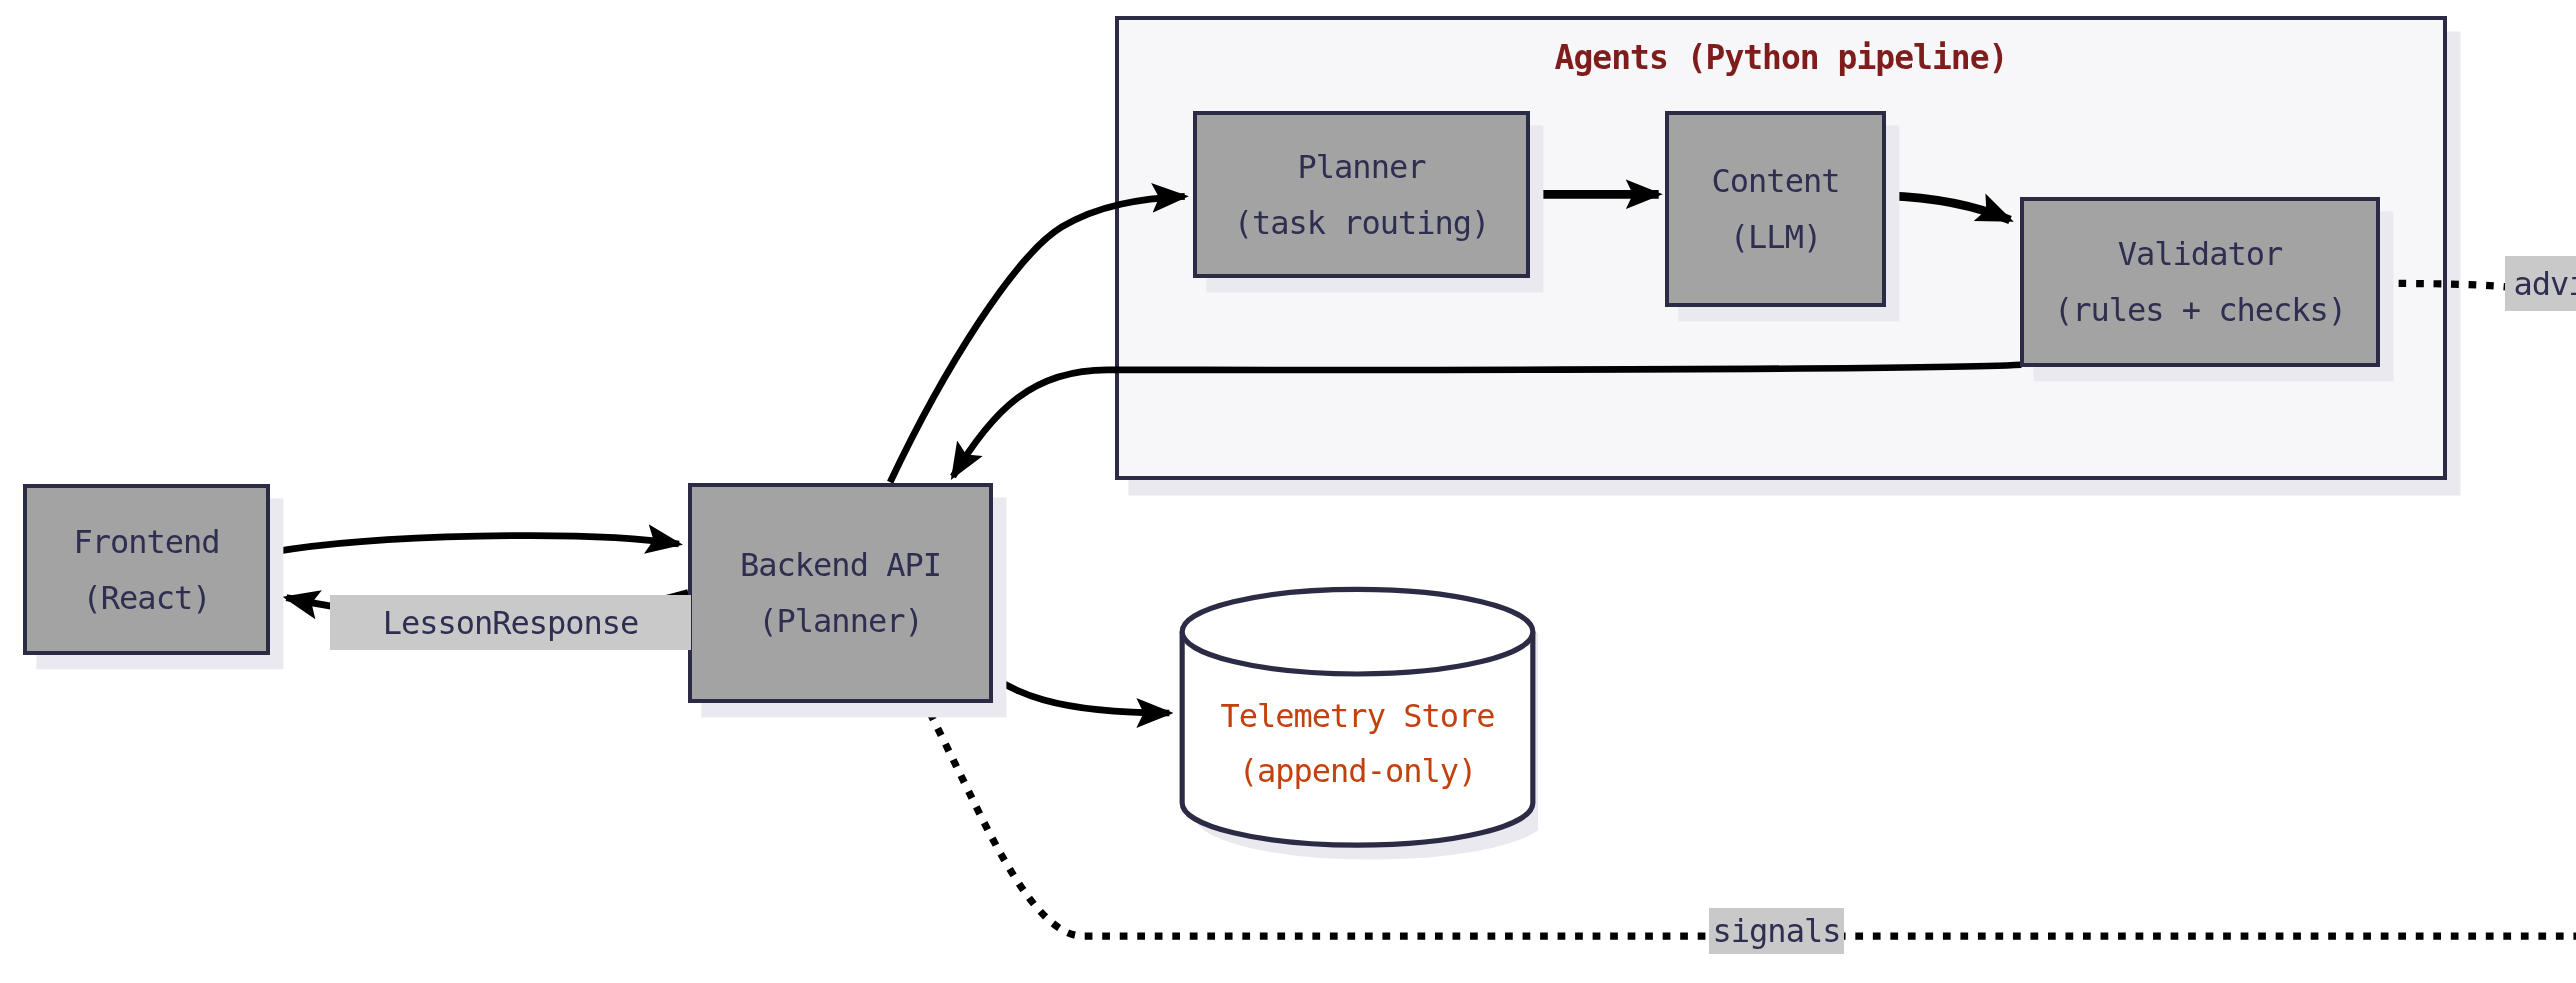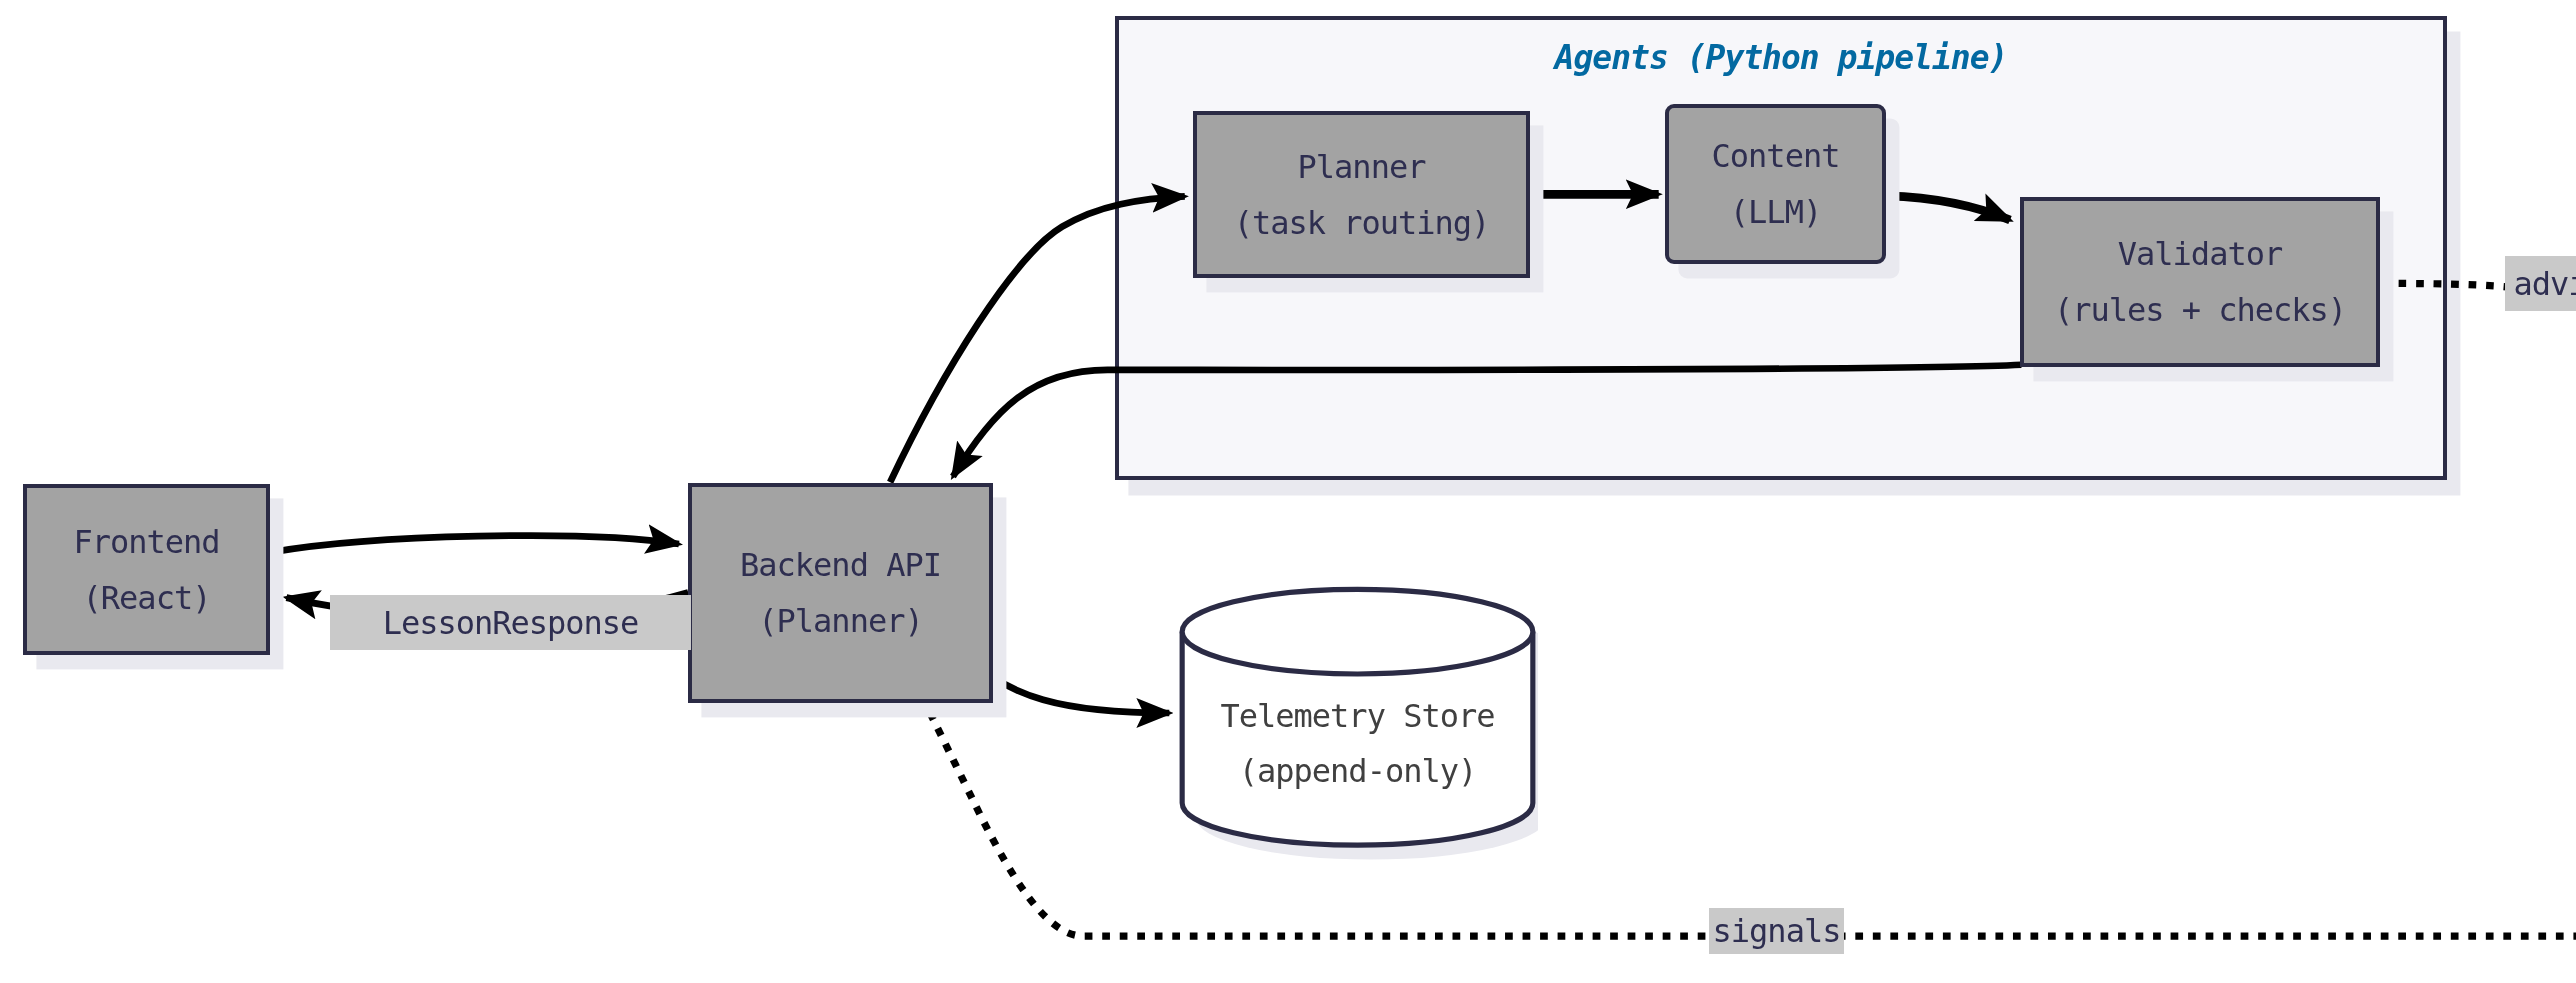--- a/index.html
+++ b/index.html
@@ -29,23 +29,22 @@
     box-shadow: 13.4px 15.5px 0 #e9e9ef;
   }
   .cluster-title {
     position: absolute;
     left: 0;
     top: 18.5px;
     width: 100%;
     text-align: center;
     font-size: 33px;
     font-weight: 600;
-    color: #0369a1;
-    letter-spacing: -1px;
-    font-style: italic;
+    color: #7f1d1d;
+    letter-spacing: -1px;
   }
 
   
   svg.edges {
     position: absolute;
     left: 0;
     top: 0;
     width: 3015px;
     height: 983px;
   }
@@ -82,31 +81,31 @@
     letter-spacing: -1px;
   }
   .node .nl {
     line-height: 56px;
     height: 56px;
     white-space: nowrap;
   }
   .node-frontend  { left: 23px;   top: 484px; width: 247px; height: 171px; }
   .node-backend   { left: 688px; top: 483px; width: 305px; height: 220px; text-align: center; }
   .node-planner   { left: 1193px; top: 111px; width: 337px; height: 167px; }
-  .node-content   { left: 1665px; top: 104px; width: 221px; height: 160px; border-radius: 9px; }
+  .node-content   { left: 1665px; top: 111px; width: 221px; height: 196px; }
   .node-validator { left: 2020px; top: 197px; width: 360px; height: 170px; }
 
   
   .node-telemetry {
     position: absolute;
     left: 1177px;
     top: 580px;
     width: 361px;
     height: 268px;
-    color: #404040;
+    color: #c2410c;
     font-size: 32px;
     font-weight: 500;
     text-align: center;
     letter-spacing: -1px;
     text-decoration: underline;
   }
   .node-telemetry svg.cyl {
     position: absolute;
     left: 0;
     top: 0;

